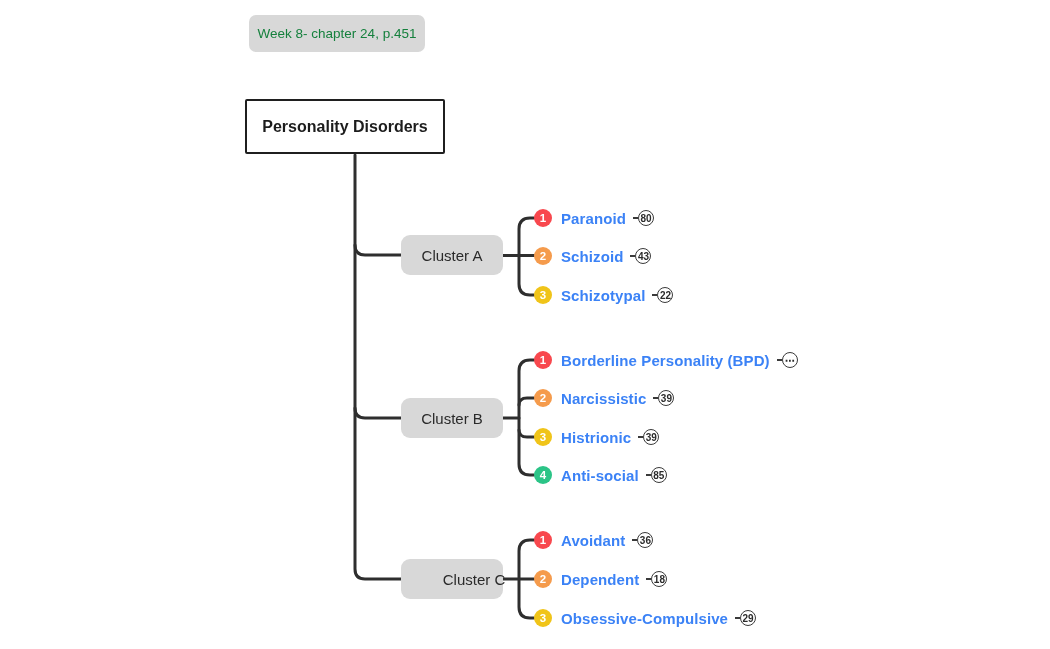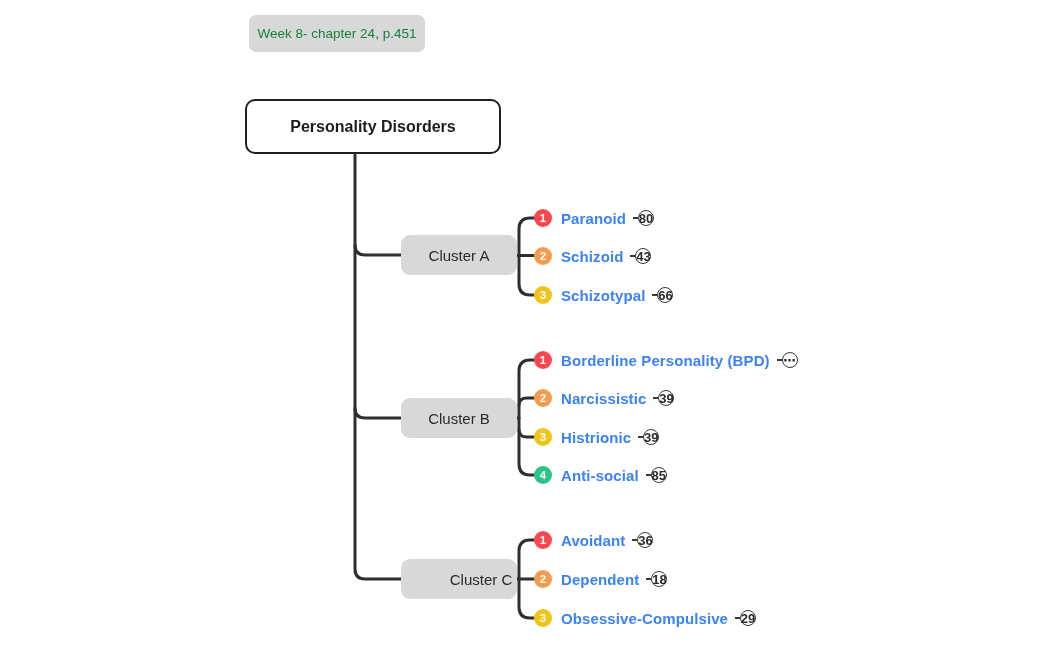--- a/index.html
+++ b/index.html
@@ -29,31 +29,31 @@
   .note-node {
     left: 249px; top: 15px;
     width: 176px; height: 37px;
     background: #d8d8d8;
     border-radius: 7px;
     font-size: 13.5px;
     color: #15803d;
   }
   .root-node {
     left: 245px; top: 99px;
-    width: 256px; height: 55px;
+    width: 200px; height: 55px;
     background: #ffffff;
     border: 2.5px solid #1f1f1f;
-    border-radius: 10px;
+    border-radius: 2px;
     font-size: 16px;
     font-weight: 700;
     color: #1c1c1c;
   }
   .cluster-node {
     left: 401px;
-    width: 116px; height: 40px;
+    width: 102px; height: 40px;
     background: #d8d8d8;
     border-radius: 9px;
     font-size: 15px;
     color: #2a2a2a;
   }
   .cluster-a { top: 235px; }
   .cluster-b { top: 398px; }
   .cluster-c { top: 559px; padding-left: 44px; }
   .item-row {
     position: absolute;
@@ -97,21 +97,21 @@
     background: #3a3a3a;
     flex: 0 0 auto;
   }
   .count-circle {
     width: 14px; height: 14px;
     border: 1.5px solid #3a3a3a;
     border-radius: 50%;
     display: flex;
     align-items: center;
     justify-content: center;
-    font-size: 13px;
+    font-size: 10px;
     font-weight: 700;
     color: #2b2b2b;
     background: #ffffff;
     flex: 0 0 auto;
   }
 </style>
 </head>
 <body>
 
 <div class="canvas">
@@ -158,21 +158,21 @@
     <span class="count-badge">
         <span class="count-dash"></span>
         <span class="count-circle">43</span>
       </span>
   </div>
   <div class="item-row" style="top:283px">
     <span class="marker m3">3</span>
     <span class="item-label">Schizotypal</span>
     <span class="count-badge">
         <span class="count-dash"></span>
-        <span class="count-circle">66</span>
+        <span class="count-circle">22</span>
       </span>
   </div>
 
   <div class="item-row" style="top:348px">
     <span class="marker m1">1</span>
     <span class="item-label">Borderline Personality (BPD)</span>
     <span class="count-badge">
         <span class="count-dash"></span>
         <span class="count-circle">⋯</span>
       </span>

